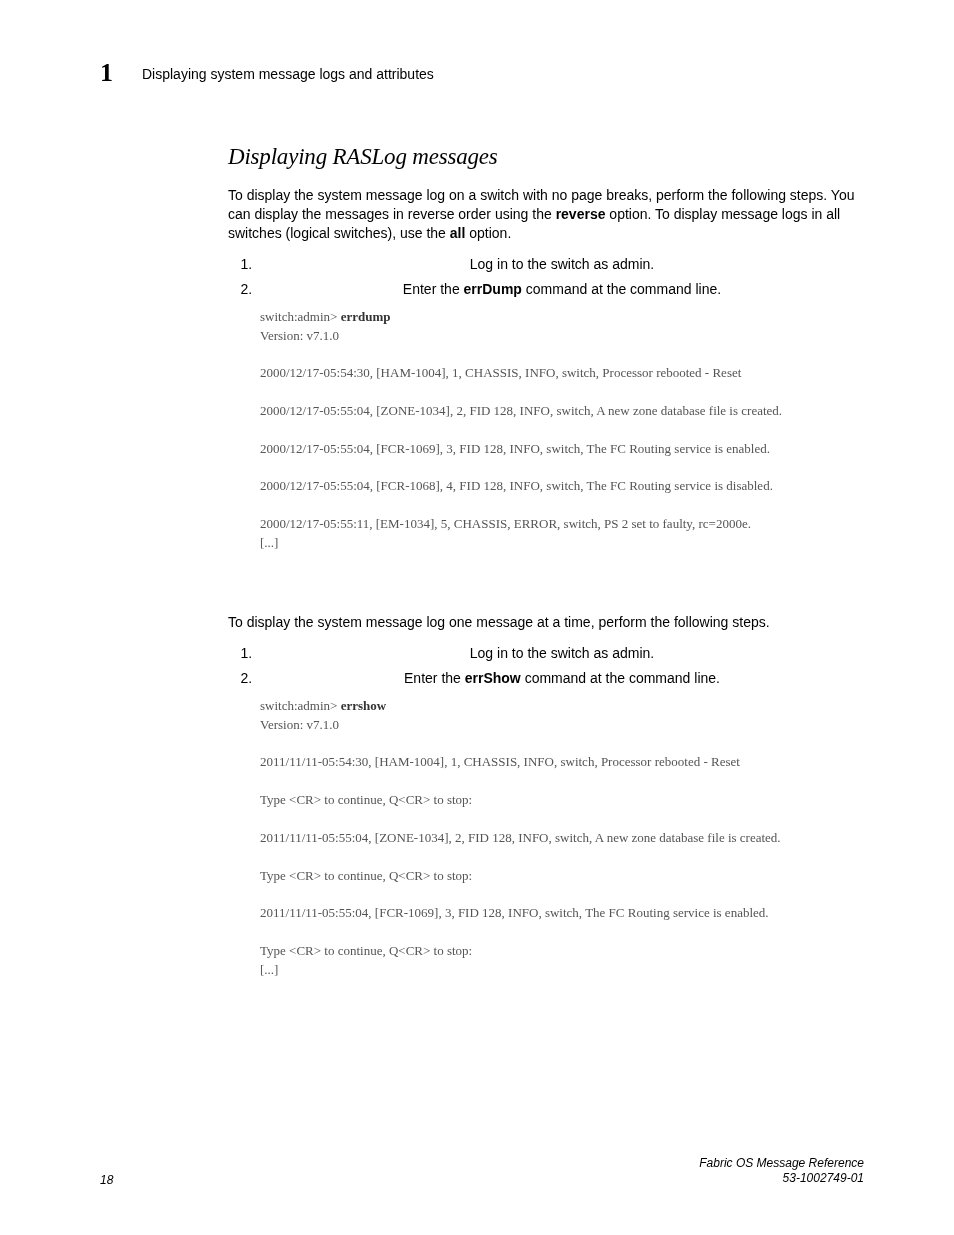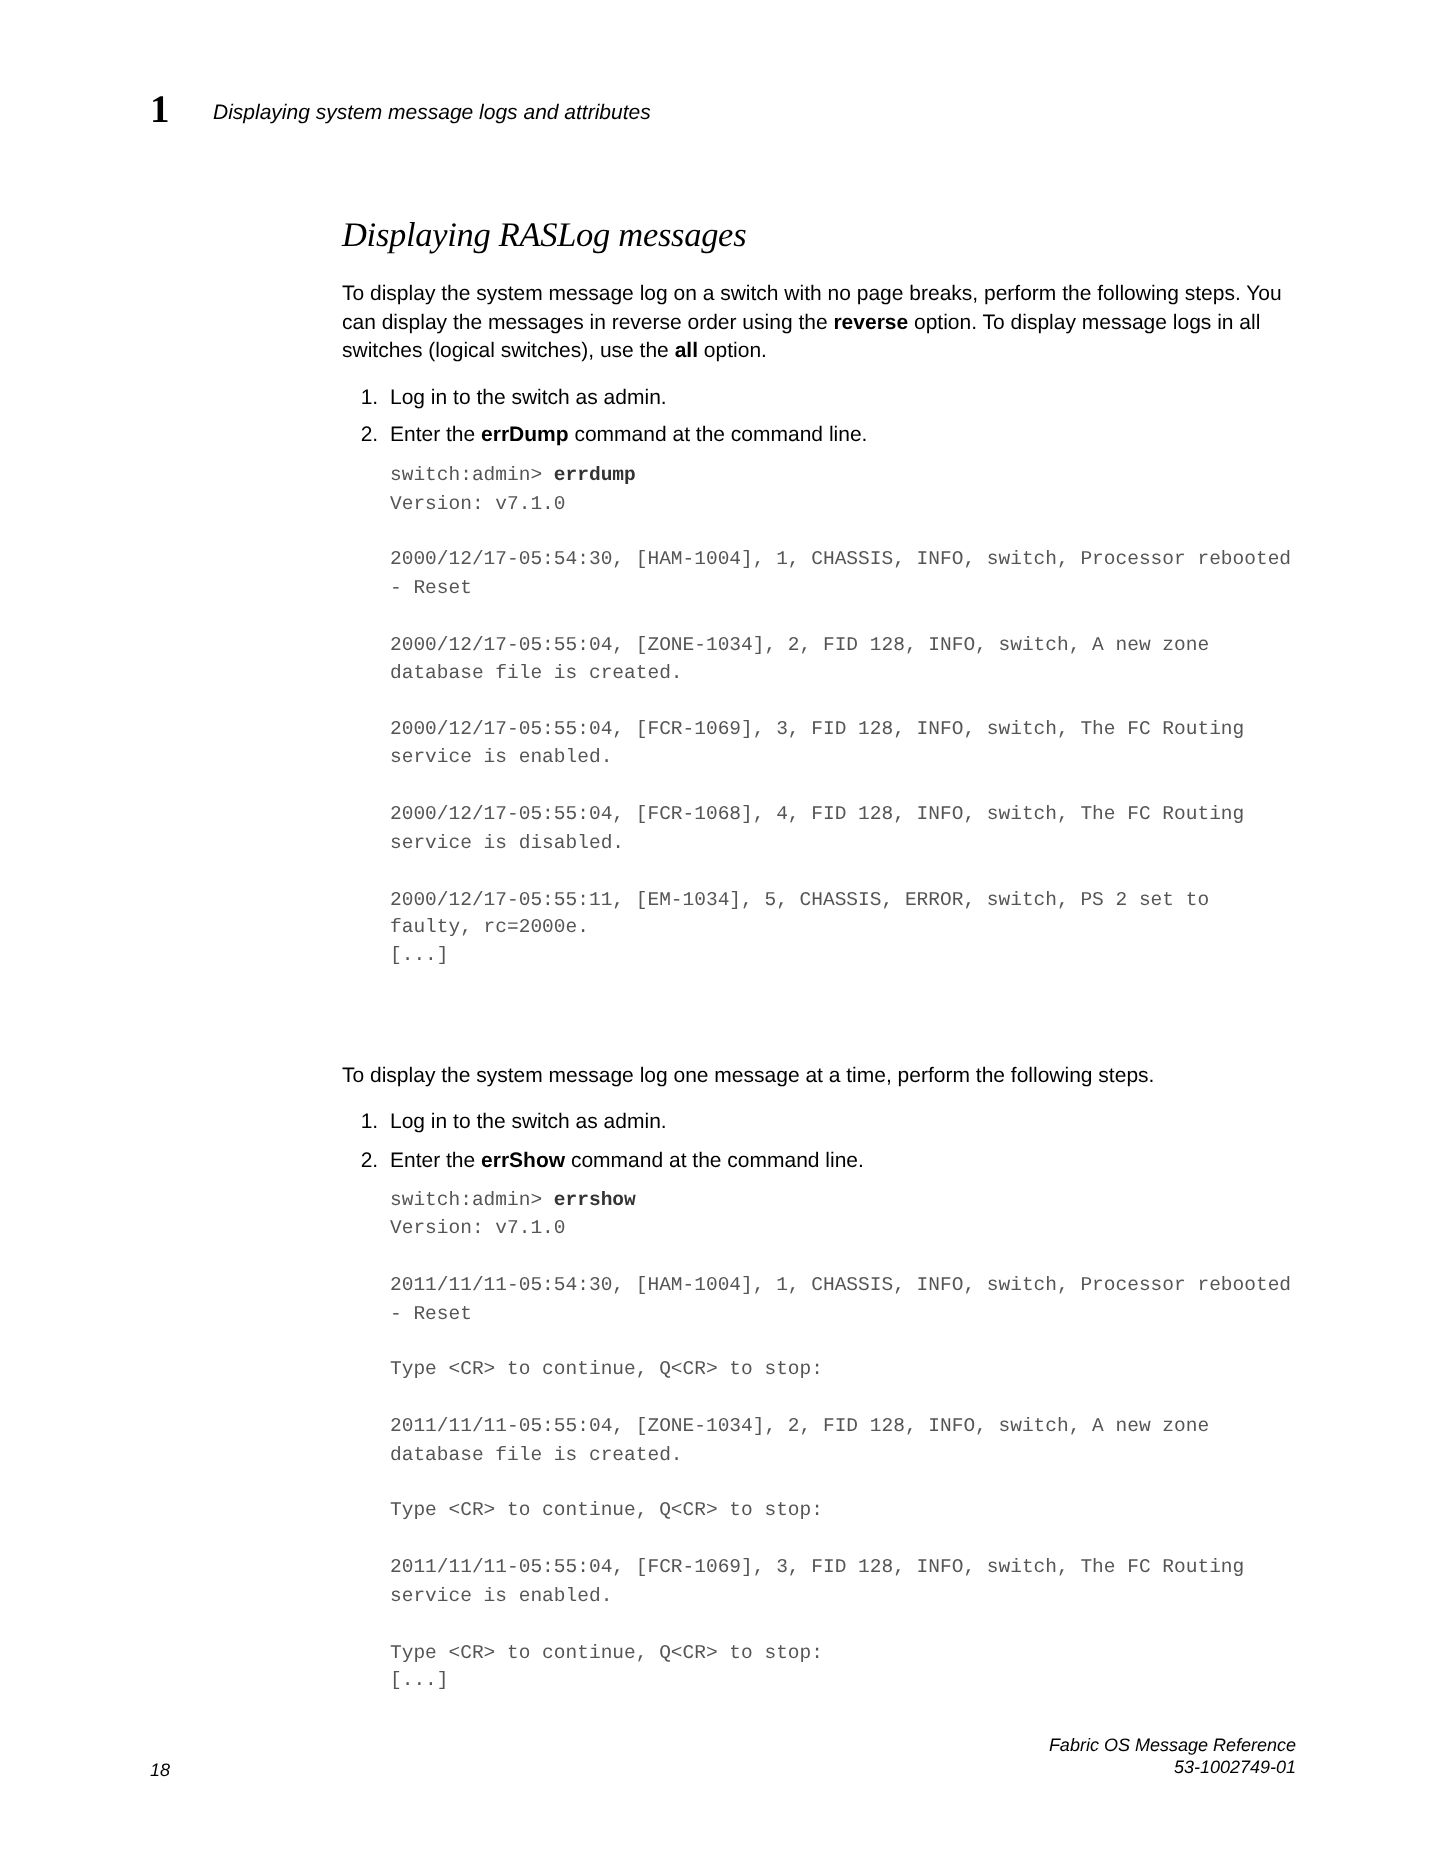--- a/index.html
+++ b/index.html
@@ -28,21 +28,20 @@
     font-family: Georgia, 'Times New Roman', serif;
     font-weight: bold;
     font-size: 26px;
     width: 42px;
     line-height: 1;
   }
   .running-title {
     font-size: 14px;
     position: relative;
     top: -2px;
-    font-style: italic;
   }
   .content {
     margin-left: 128px;
   }
   h2.section-heading {
     font-family: Georgia, 'Times New Roman', serif;
     font-weight: normal;
     font-size: 23px;
     margin: 0 0 14px 0;
     letter-spacing: -0.2px;
@@ -53,24 +52,25 @@
     line-height: 1.35;
   }
   ol.steps {
     margin: 0 0 8px 0;
     padding-left: 28px;
   }
   ol.steps > li {
     padding-left: 4px;
     margin-bottom: 6px;
     line-height: 1.4;
+    text-align: center;
   }
   .bold { font-weight: bold; }
   pre.term {
-    font-family: Liberation Mono, monospace;
+    font-family: Liberation Serif, serif;
     font-size: 13px;
     color: #555;
     line-height: 1.45;
     margin: 6px 0 18px 32px;
     white-space: pre-wrap;
     word-wrap: break-word;
   }
   pre.term .cmd {
     font-weight: bold;
     color: #333;

